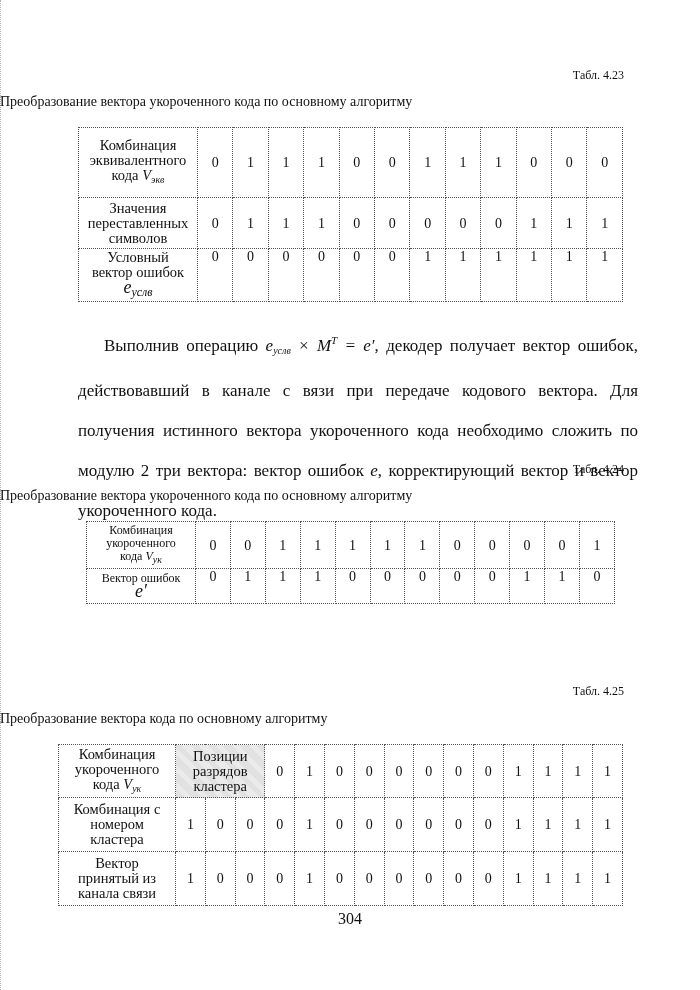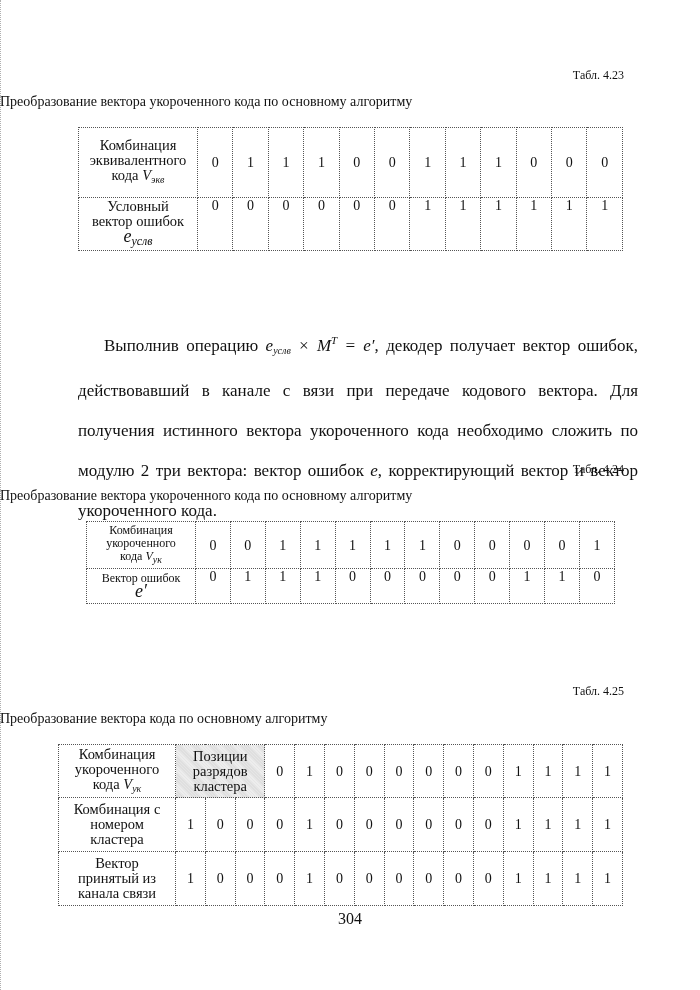--- a/index.html
+++ b/index.html
@@ -55,20 +55,35 @@
         <td>1</td>
         <td>0</td>
         <td>0</td>
         <td>1</td>
         <td>1</td>
         <td>1</td>
         <td>0</td>
         <td>0</td>
         <td>0</td>
       </tr>
+      <tr style="height:51px">
+        <td class="head"><span>Значения</span><br><span>переставленных</span><br><span>символов</span></td>
+        <td>0</td>
+        <td>1</td>
+        <td>1</td>
+        <td>1</td>
+        <td>0</td>
+        <td>0</td>
+        <td>0</td>
+        <td>0</td>
+        <td>0</td>
+        <td>1</td>
+        <td>1</td>
+        <td>1</td>
+      </tr>
       <tr style="height:53px">
         <td class="head"><span>Условный</span><br><span>вектор ошибок</span> <br><span class="var" style="font-size: 18px;">e</span><span class="sub" style="font-size: 12px;">услв</span></td>
         <td class="top">0</td>
         <td class="top">0</td>
         <td class="top">0</td>
         <td class="top">0</td>
         <td class="top">0</td>
         <td class="top">0</td>
         <td class="top">1</td>
         <td class="top">1</td>

